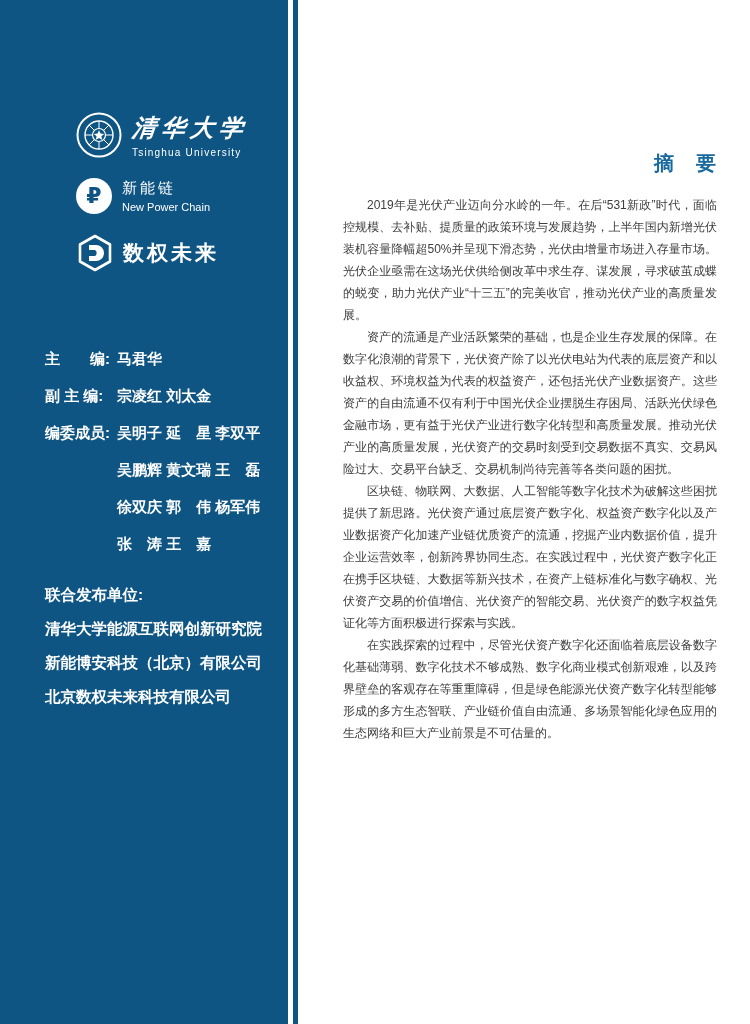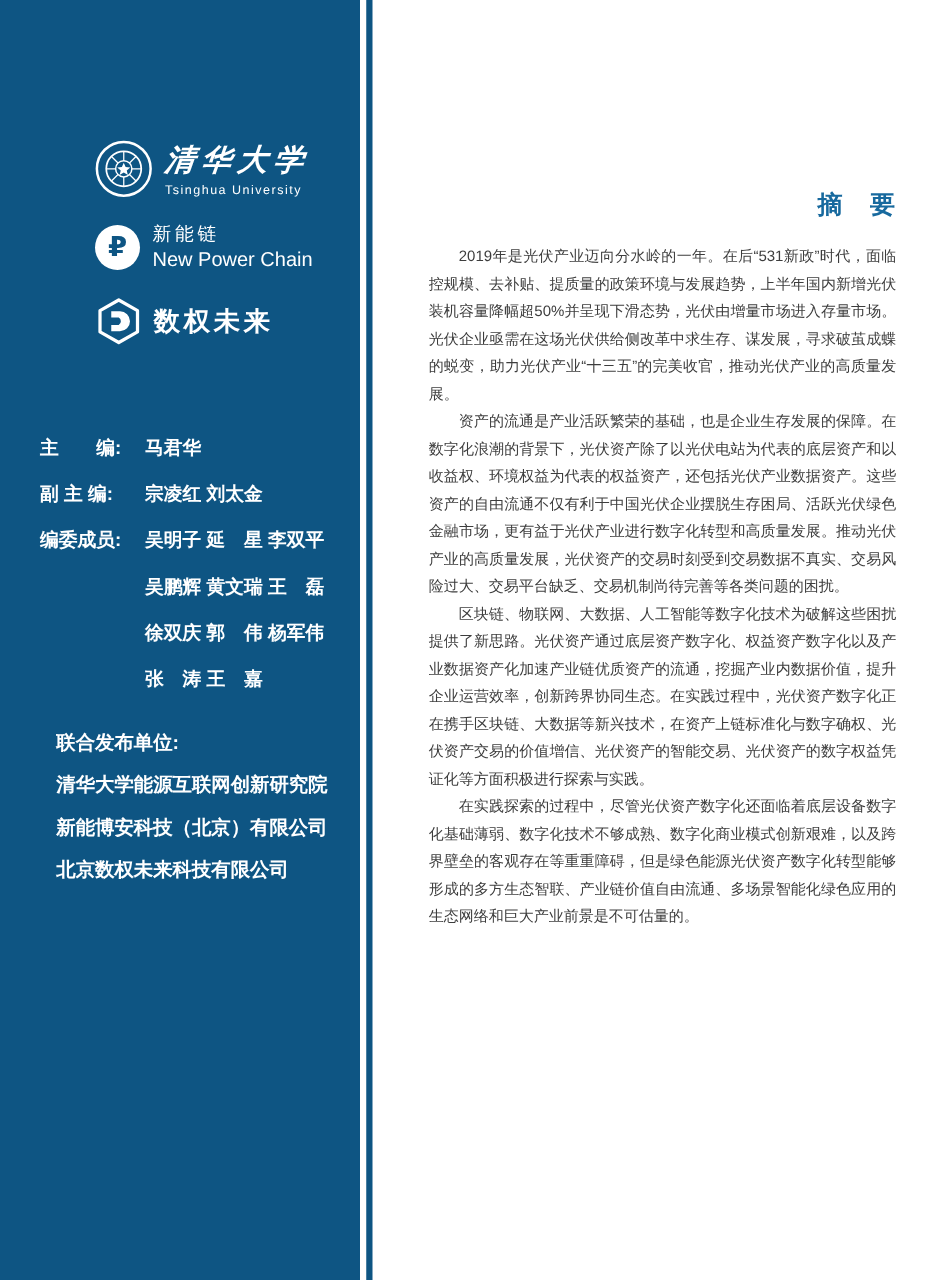--- a/index.html
+++ b/index.html
@@ -38,28 +38,28 @@
   }
   .tsinghua-en { font-size: 10px; letter-spacing: 1.2px; margin-top: 3px; white-space: nowrap; }
   .npc-circle {
     width: 36px; height: 36px; border-radius: 50%;
     background: #ffffff; color: #0E5583;
     display: flex; align-items: center; justify-content: center;
     font-size: 22px; font-weight: bold; flex: 0 0 auto;
   }
   .npc-text { margin-left: 10px; }
   .npc-zh { font-size: 15px; letter-spacing: 3px; white-space: nowrap; }
-  .npc-en { font-size: 16px; margin-top: 3px; white-space: nowrap; }
+  .npc-en { font-size: 11px; margin-top: 3px; white-space: nowrap; }
   .dq-hex { width: 38px; height: 38px; flex: 0 0 auto; }
   .dq-zh { font-size: 21px; font-weight: bold; letter-spacing: 3px; margin-left: 9px; white-space: nowrap; }
   
-  .credits { position: absolute; left: 32px; top: 348px; width: 230px; font-weight: bold; font-size: 15px; }
+  .credits { position: absolute; left: 45px; top: 348px; width: 230px; font-weight: bold; font-size: 15px; }
   .credit-row { display: flex; line-height: 22px; margin-bottom: 15px; white-space: nowrap; }
   .credit-label { width: 68px; flex: 0 0 auto; }
-  .credit-names { margin-left: 16px; text-align: center; }
+  .credit-names { margin-left: 4px; text-align: center; }
   
   .publishers { position: absolute; left: 45px; top: 585px; width: 240px; font-weight: bold; font-size: 15.5px; }
   .publishers-heading { line-height: 20px; margin-bottom: 14px; white-space: nowrap; }
   .publisher-item { line-height: 20px; margin-bottom: 14px; white-space: nowrap; }
   
   .main { position: absolute; left: 343px; top: 150px; width: 374px; }
   .abstract-heading {
     text-align: right;
     font-size: 20px; font-weight: bold;
     color: #17699E;

